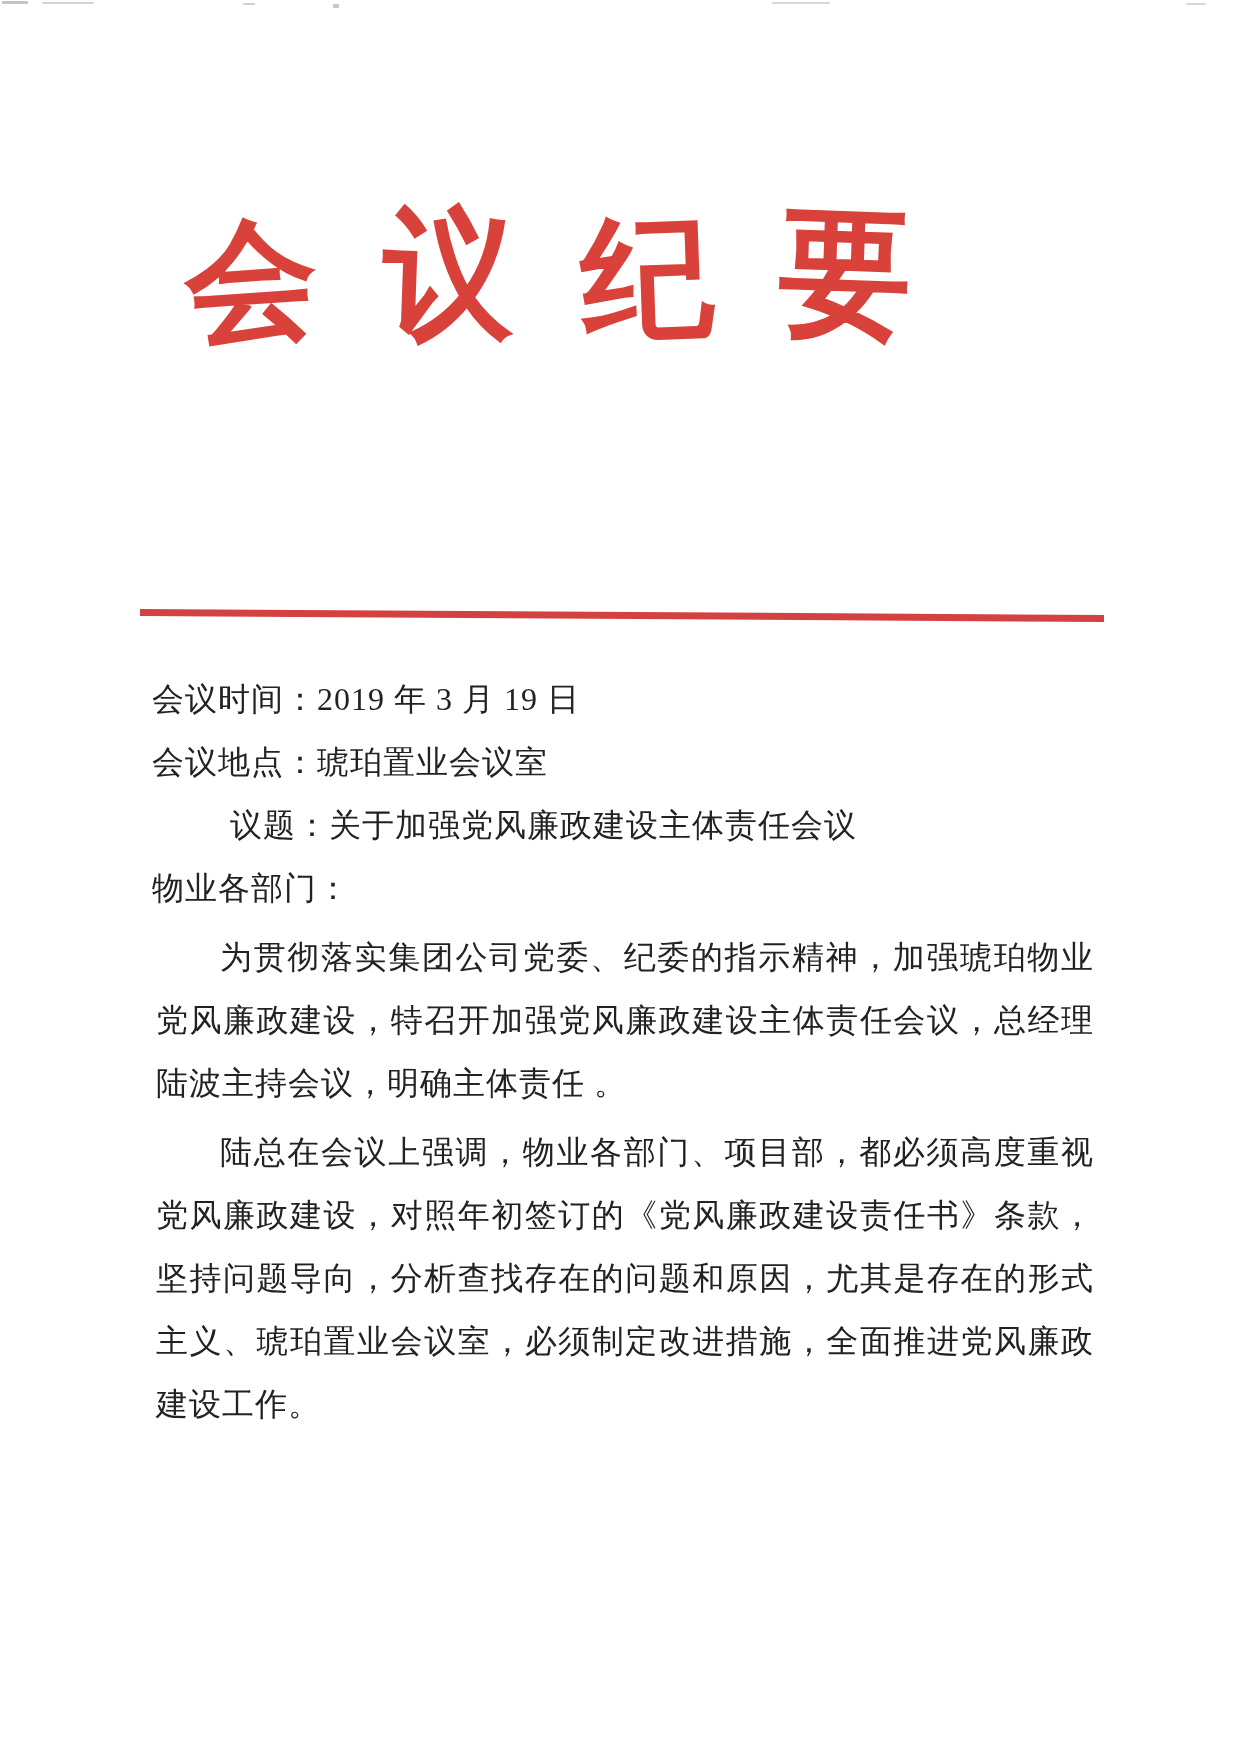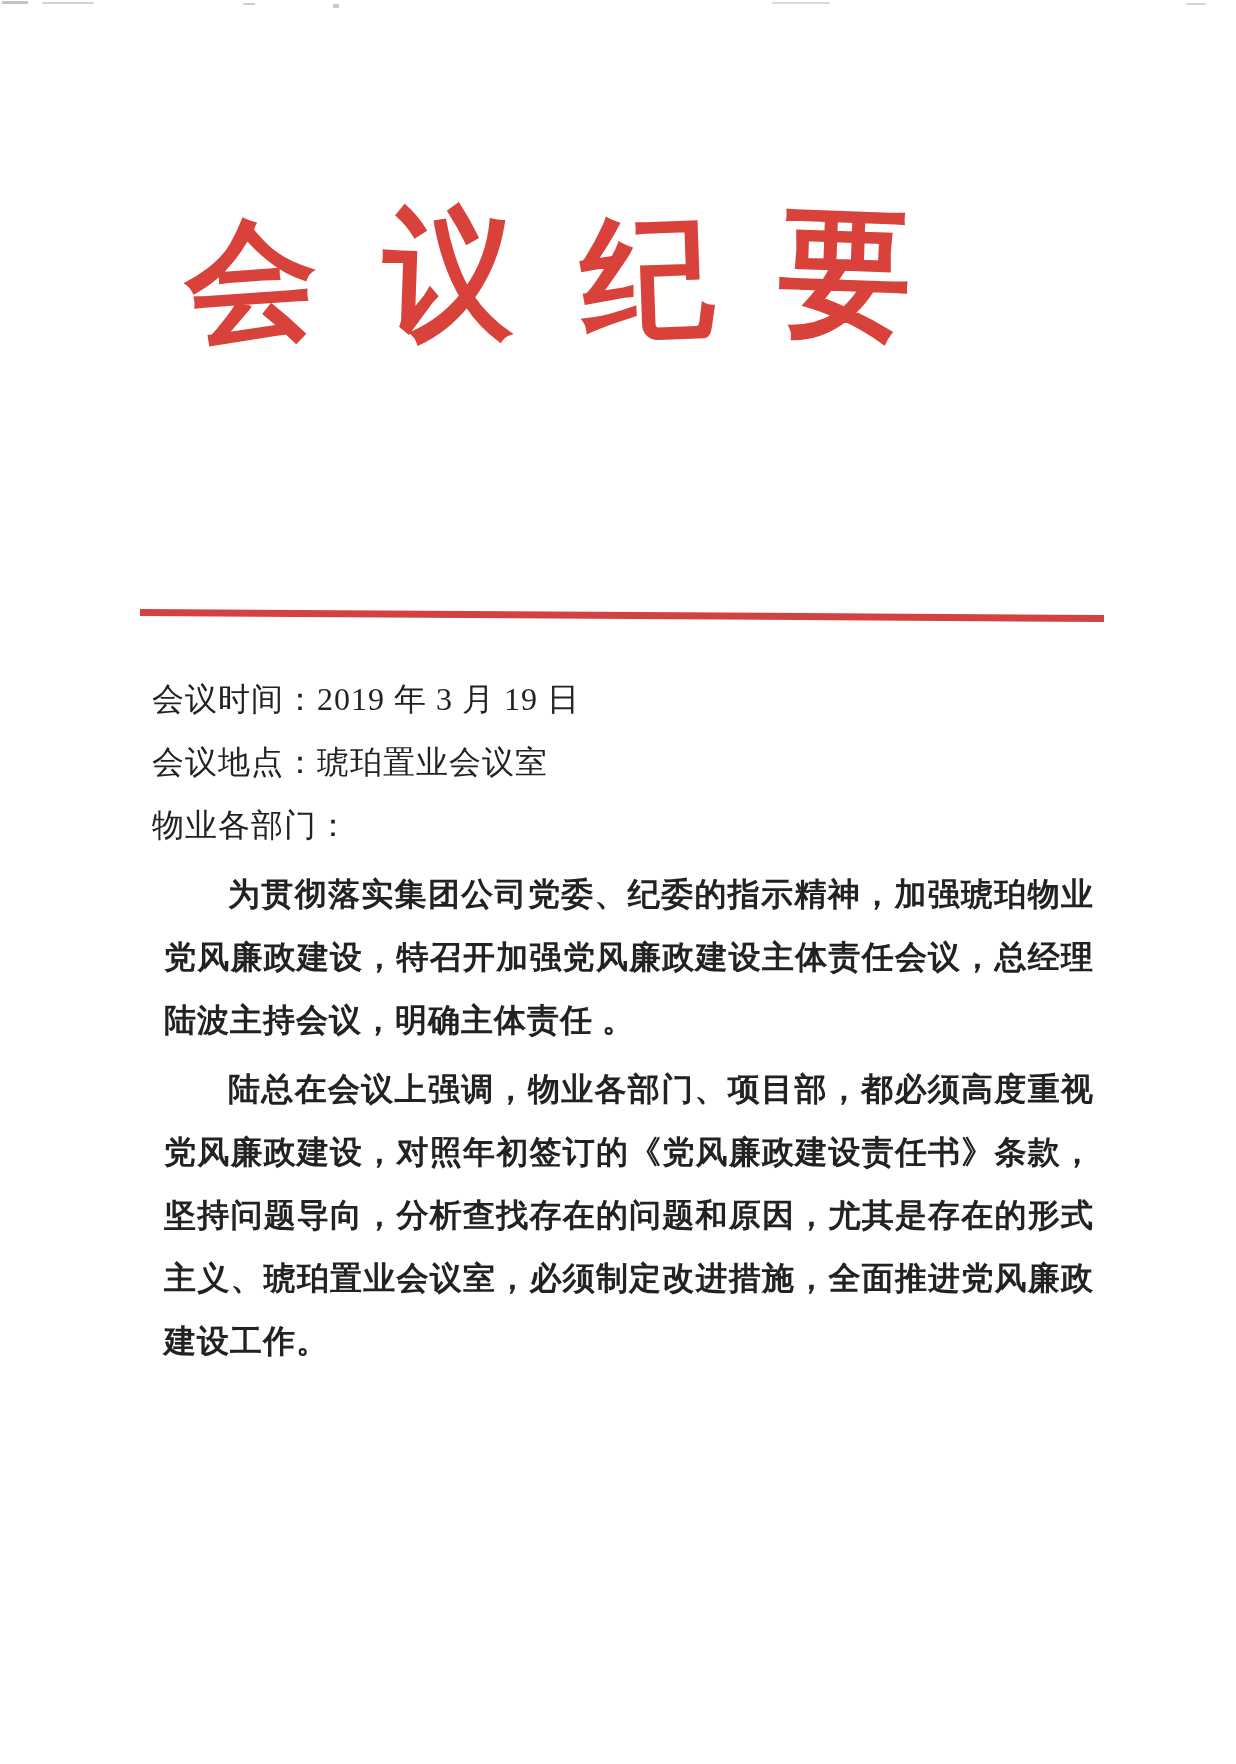--- a/index.html
+++ b/index.html
@@ -66,24 +66,23 @@
     letter-spacing: 1px;
   }
 
   .meta-line { white-space: nowrap; }
   .meta-row { display: flex; align-items: flex-start; }
   .meta-row .label { flex: 0 0 181px; white-space: nowrap; }
   .meta-row .names { flex: 1; text-align: justify; }
   .topic-line { padding-left: 78px; }
 
   .para {
-    margin: 6px 0 0 12px;
+    margin: 6px 0 0 4px;
     text-indent: 2em;
     text-align: justify;
-    font-weight: bold;
   }
 </style>
 </head>
 <body>
 
 <div class="page">
 
   <div class="scan-mark sm1"></div>
   <div class="scan-mark sm2"></div>
   <div class="scan-mark sm3"></div>
@@ -106,20 +105,23 @@
       <span>会议时间：</span><span>2019 年 3 月 19 日</span>
     </div>
 
     <div class="meta-line">
       <span>会议地点：</span><span>琥珀置业会议室</span>
     </div>
 
     <div class="meta-row">
     </div>
 
+    <div class="meta-line topic-line">
+      <span>议题：</span><span>关于加强党风廉政建设主体责任会议</span>
+    </div>
 
     <div class="meta-line">
       <span>物业各部门：</span>
     </div>
 
     <p class="para">为贯彻落实集团公司党委、纪委的指示精神，加强琥珀物业党风廉政建设，特召开加强党风廉政建设主体责任会议，总经理陆波主持会议，明确主体责任 。</p>
     <p class="para">陆总在会议上强调，物业各部门、项目部，都必须高度重视党风廉政建设，对照年初签订的《党风廉政建设责任书》条款，坚持问题导向，分析查找存在的问题和原因，尤其是存在的形式主义、琥珀置业会议室，必须制定改进措施，全面推进党风廉政建设工作。</p>
 
   </div>
 

